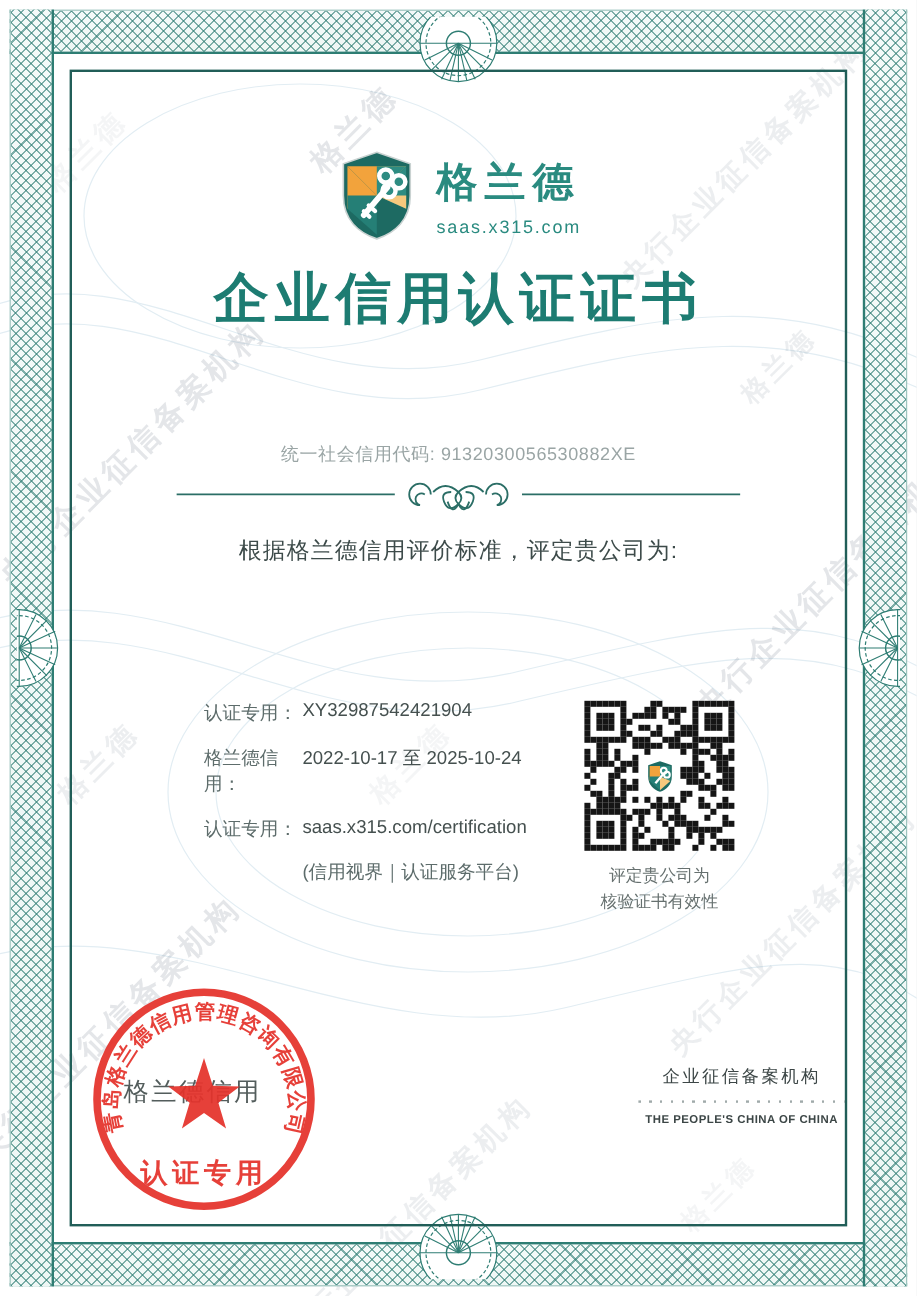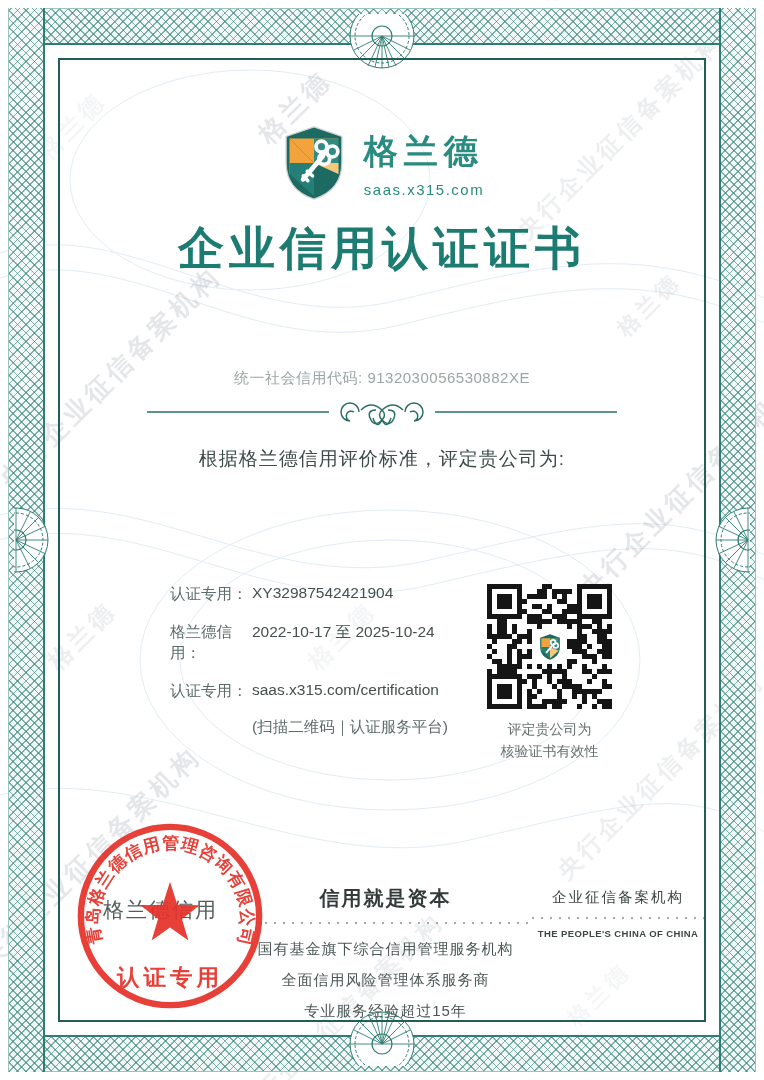--- a/index.html
+++ b/index.html
@@ -235,21 +235,21 @@
       <span class="val">XY32987542421904</span>
     </div>
     <div class="row">
       <span class="lbl">格兰德信用：</span>
       <span class="val">2022-10-17 至 2025-10-24</span>
     </div>
     <div class="row">
       <span class="lbl">认证专用：</span>
       <span class="val">saas.x315.com/certification</span>
     </div>
-    <div class="note">(扫描二维码｜认证服务平台)</div>
+    <div class="note">(信用视界｜认证服务平台)</div>
   </div>
 
   <div class="qr-wrap">
     <div class="qr">
       <div class="qr-logo">
         <svg width="24" height="27" viewBox="0 0 100 112">
           <path d="M50,3 L91,17 V56 C91,86 72,102 50,109 C28,102 9,86 9,56 V17 Z" fill="#1d6a62"></path>
           <polygon points="14,20 86,20 50,56 14,72" fill="#f2a33c"></polygon>
           <polygon points="50,20 86,20 86,72 50,56" fill="#2e8c82"></polygon>
           <polygon points="50,56 86,72 50,104" fill="#f6c87d"></polygon>
@@ -586,27 +586,20 @@
       <path id="ringPath" d="M30.6,123 A73,73 0 1 1 169.4,123"></path>
     </defs>
     <circle cx="100" cy="96" r="91" fill="none" stroke="#e5322b" stroke-width="6.5"></circle>
     <text fill="#e5322b" font-size="17.5" font-weight="bold" letter-spacing="1">
       <textPath href="#ringPath" startOffset="0">青岛格兰德信用管理咨询有限公司</textPath>
     </text>
     <polygon points="100,61 107.5,84.6 130.4,85.1 112.2,99 118.8,120.9 100,107.8 81.2,120.9 87.8,99 69.6,85.1 92.5,84.6" fill="#e5322b"></polygon>
     <text x="100" y="166" text-anchor="middle" fill="#e5322b" font-size="23" font-weight="bold" letter-spacing="4">认证专用</text>
   </svg>
 
-  <div class="f-center">
-    <div class="f-title">信用就是资本</div>
-    <div class="dotline"></div>
-    <div class="f-line">国有基金旗下综合信用管理服务机构</div>
-    <div class="f-line">全面信用风险管理体系服务商</div>
-    <div class="f-line">专业服务经验超过15年</div>
-  </div>
 
   <div class="f-right">
     <div class="f-title">企业征信备案机构</div>
     <div class="dotline"></div>
     <div class="bank-en">THE PEOPLE'S CHINA OF CHINA</div>
   </div>
 
 </div>
 
 </body></html>

